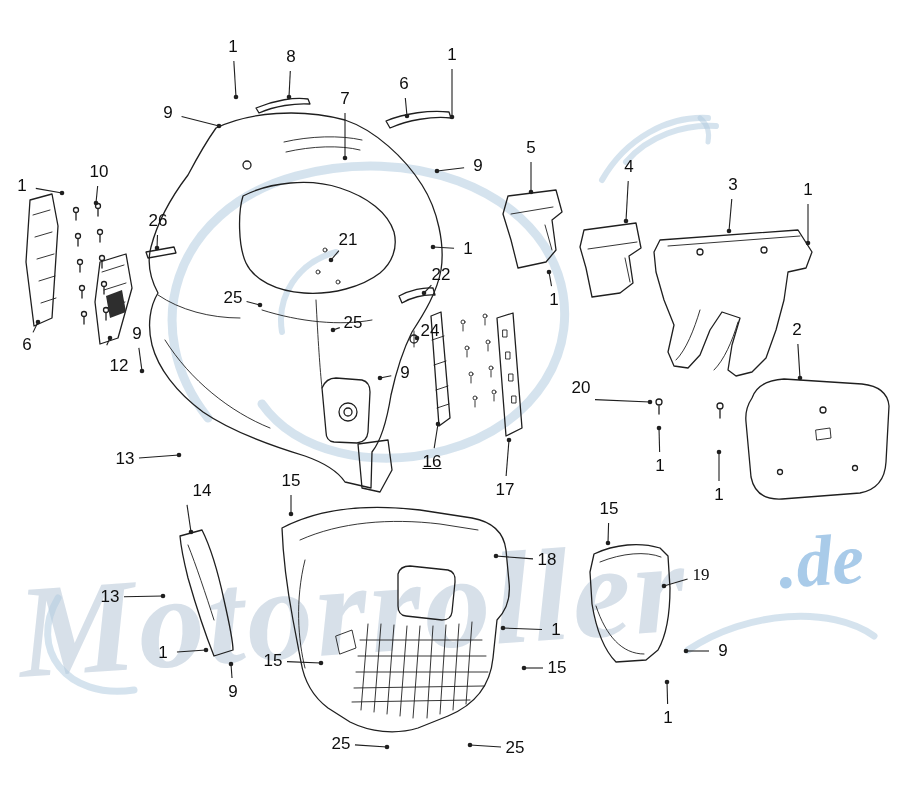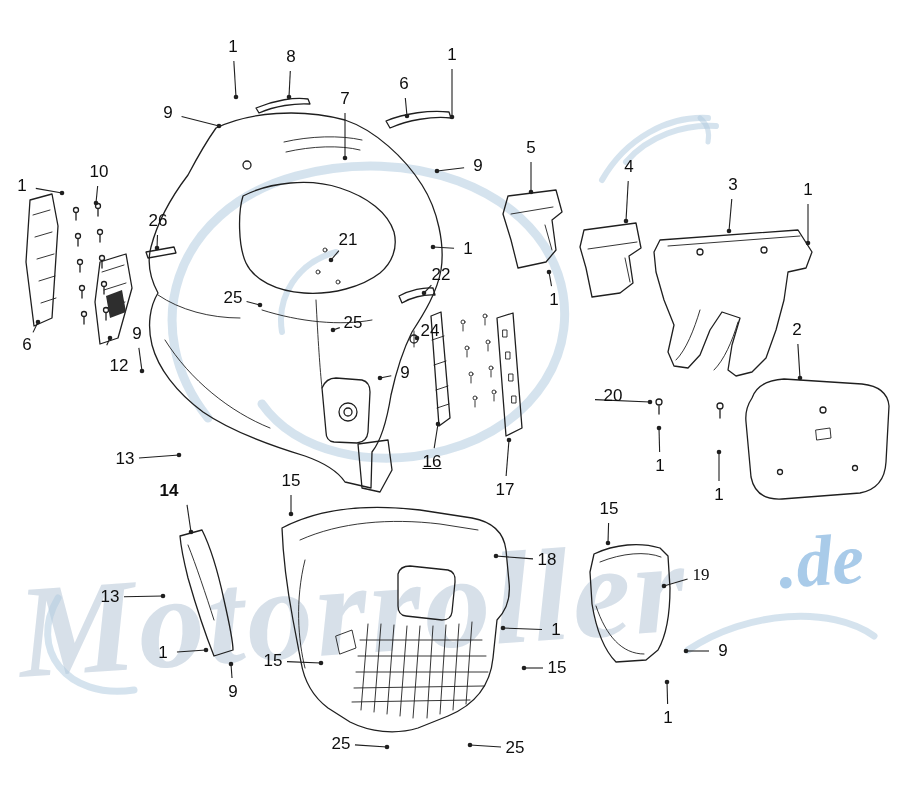--- a/index.html
+++ b/index.html
@@ -376,27 +376,27 @@
       <div class="callout" style="left: 441px; top: 275px;">22</div>
       <div class="callout" style="left: 233px; top: 298px;">25</div>
       <div class="callout" style="left: 353px; top: 323px;">25</div>
       <div class="callout" style="left: 430px; top: 331px;">24</div>
       <div class="callout" style="left: 554px; top: 300px;">1</div>
       <div class="callout" style="left: 27px; top: 345px;">6</div>
       <div class="callout" style="left: 137px; top: 334px;">9</div>
       <div class="callout" style="left: 101px; top: 366px; margin-left: 18px;">12</div>
       <div class="callout" style="left: 797px; top: 330px;">2</div>
       <div class="callout" style="left: 405px; top: 373px;">9</div>
-      <div class="callout" style="left: 581px; top: 396px; margin-left: 32px;">20</div>
+      <div class="callout" style="left: 581px; top: 388px;">20</div>
       <div class="callout" style="left: 125px; top: 459px;">13</div>
       <div class="callout" style="left: 432px; top: 462px; text-decoration: underline;">16</div>
       <div class="callout" style="left: 505px; top: 490px;">17</div>
       <div class="callout" style="left: 660px; top: 466px;">1</div>
       <div class="callout" style="left: 719px; top: 495px;">1</div>
-      <div class="callout" style="left: 169px; top: 491px; font-weight: bold;">14</div>
+      <div class="callout" style="left: 202px; top: 491px;">14</div>
       <div class="callout" style="left: 291px; top: 481px;">15</div>
       <div class="callout" style="left: 609px; top: 509px;">15</div>
       <div class="callout" style="left: 547px; top: 560px;">18</div>
       <div class="callout" style="left: 701px; top: 575px; font-family: Liberation Serif, serif;">19</div>
       <div class="callout" style="left: 110px; top: 597px;">13</div>
       <div class="callout" style="left: 556px; top: 630px;">1</div>
       <div class="callout" style="left: 723px; top: 651px;">9</div>
       <div class="callout" style="left: 163px; top: 653px;">1</div>
       <div class="callout" style="left: 273px; top: 661px;">15</div>
       <div class="callout" style="left: 557px; top: 668px;">15</div>

